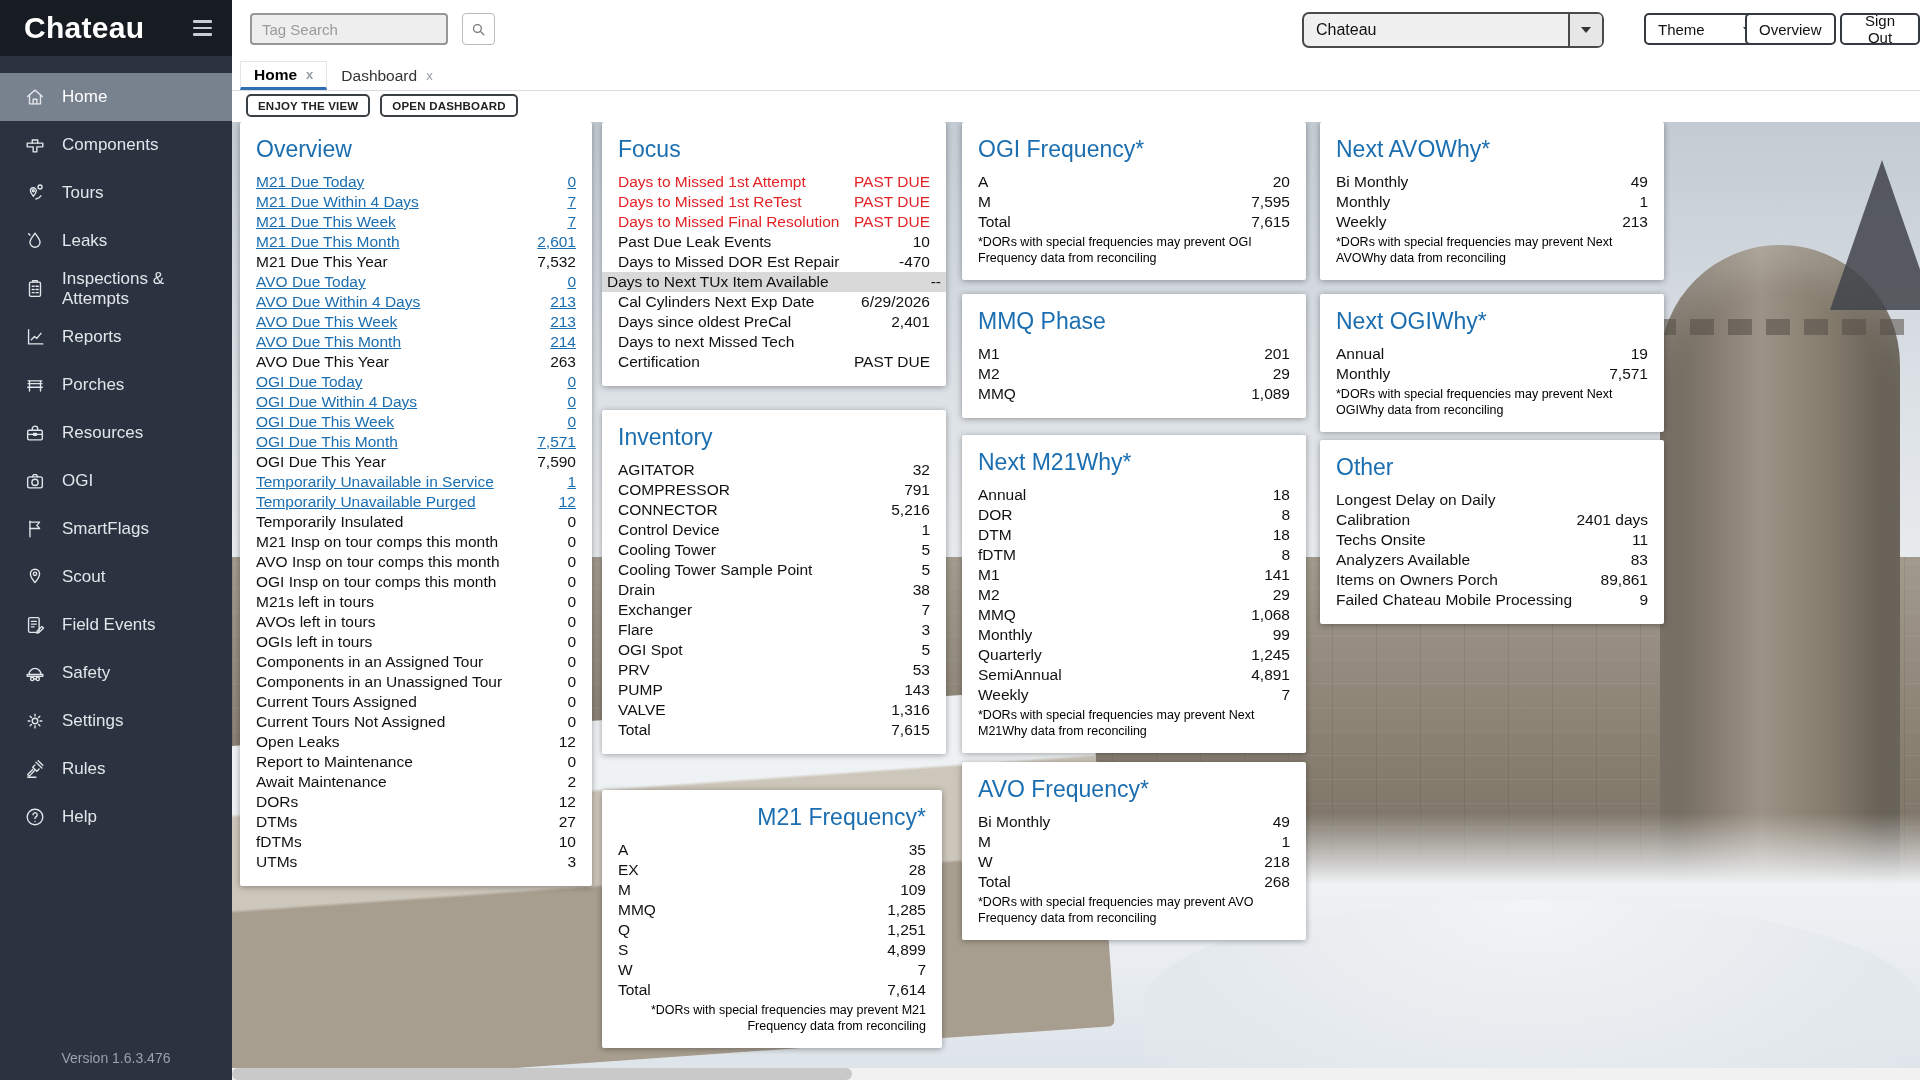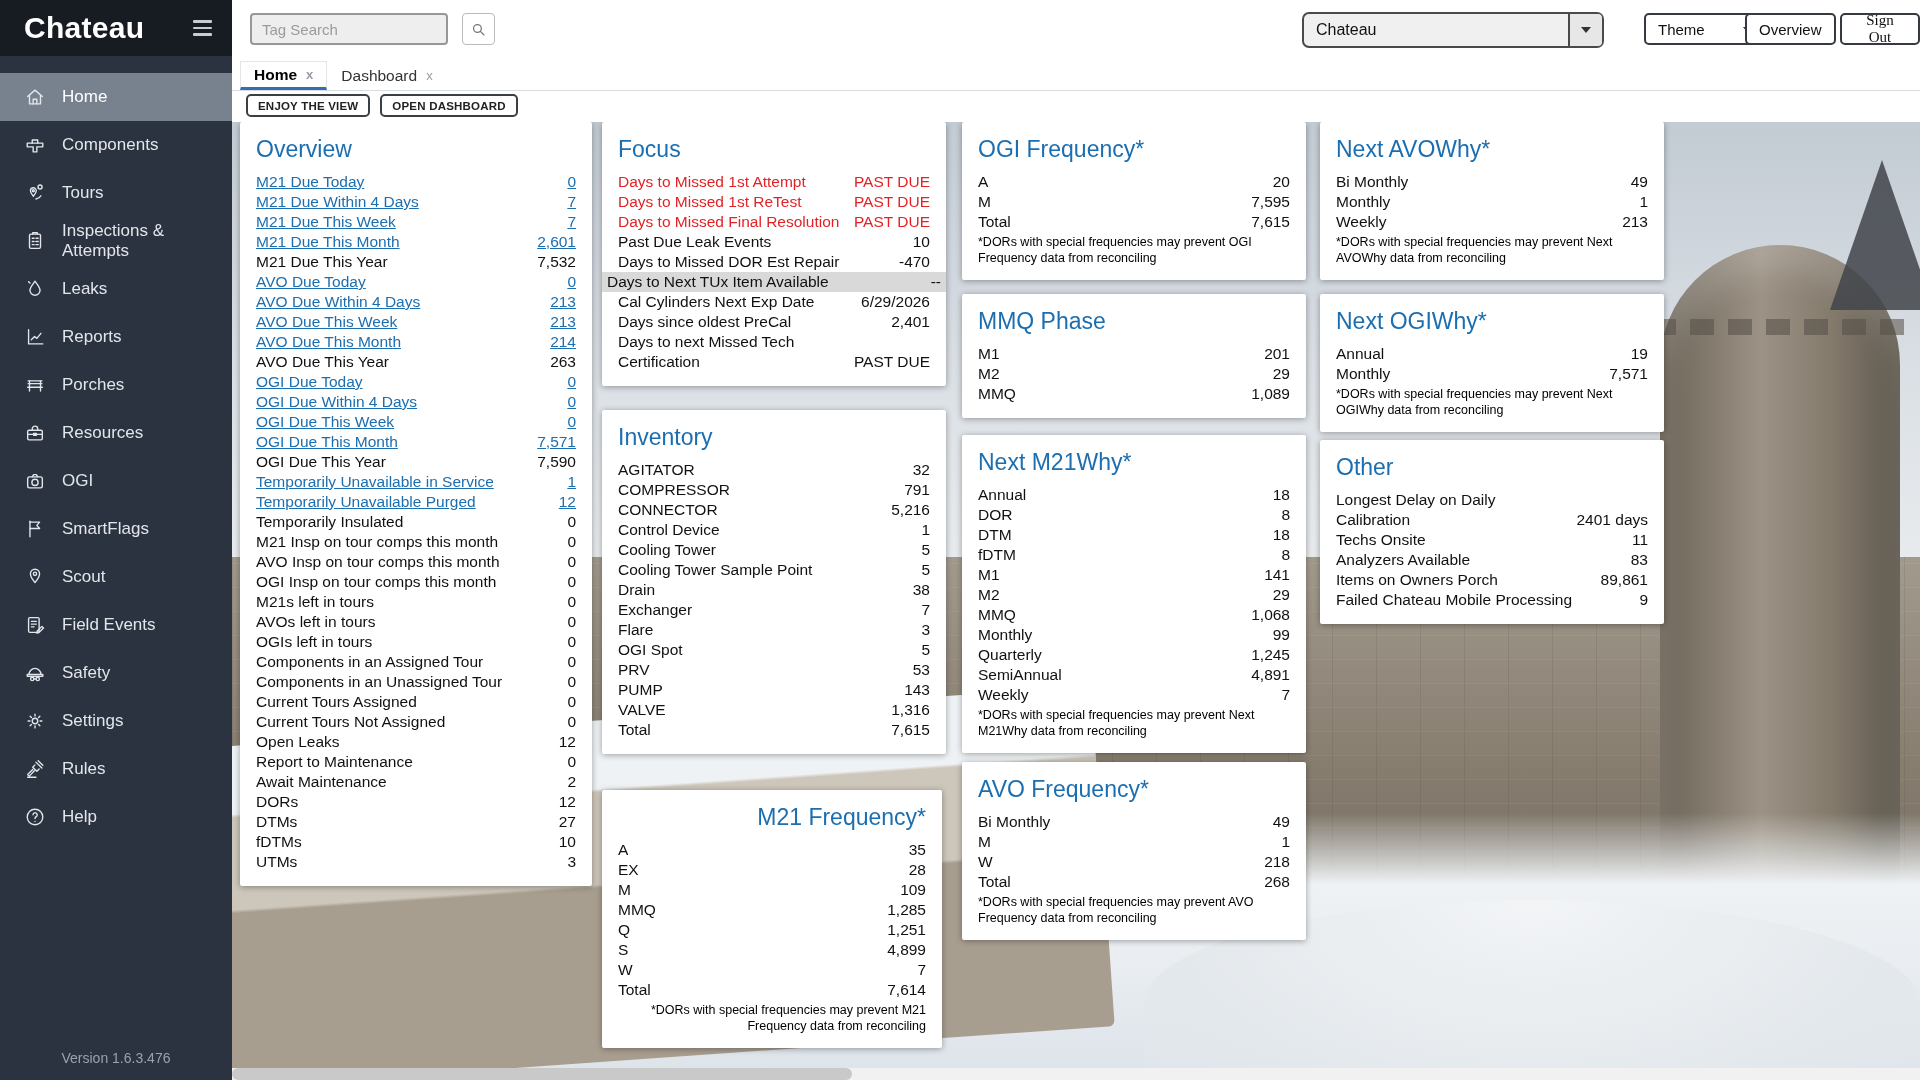--- a/index.html
+++ b/index.html
@@ -29,21 +29,21 @@
   .site-select{position:absolute;left:1070px;top:12px;width:302px;height:36px;border:2px solid #4a4a4a;border-radius:7px;
     background:#f0f0f0;display:flex;align-items:center;padding-left:12px;font-size:16px;color:#111;cursor:pointer;}
   .select-caret-box{margin-left:auto;width:34px;height:100%;border-left:2px solid #4a4a4a;display:flex;align-items:center;
     justify-content:center;background:#e7e7e7;border-radius:0 4px 4px 0;}
   .caret{width:0;height:0;border-left:5px solid transparent;border-right:5px solid transparent;border-top:6px solid #333;}
   .tb-btn{position:absolute;top:13px;height:32px;border:2px solid #343a40;border-radius:5px;background:#fff;
     font-size:15px;color:#111;display:inline-flex;align-items:center;gap:7px;padding:0 12px;cursor:pointer;font-family:inherit;}
   .tb-btn .caret{border-top-width:5px;border-left-width:4.5px;border-right-width:4.5px;}
   .theme-btn{left:1412px;gap:38px;}
   .overview-btn{left:1513px;}
-  .signout-btn{left:1608px;font-family:Liberation Serif, serif;}
+  .signout-btn{left:1608px;}
 
   
   .tabbar{position:absolute;left:232px;top:61px;right:0;height:30px;background:#fff;border-bottom:1px solid #d9dde1;
     display:flex;align-items:stretch;padding-left:8px;z-index:4;}
   .tab{display:flex;align-items:center;gap:9px;padding:0 13px;font-size:15.5px;color:#333;cursor:pointer;
     border:1px solid transparent;}
   .tab.active{font-weight:bold;color:#000;background:#fff;border-color:#e3e6e9;border-bottom:3px solid #2f6fb3;}
   .tab-close{color:#979da5;font-size:13px;cursor:pointer;}
 
   
@@ -216,29 +216,29 @@
         <span>Components</span>
       </div>
       <div class="nav-item">
         <svg class="nav-icon">
           <use href="#i-tours"></use>
         </svg>
         <span>Tours</span>
       </div>
       <div class="nav-item">
         <svg class="nav-icon">
+          <use href="#i-leaks"></use>
+        </svg>
+        <span>Leaks</span>
+      </div>
+      <div class="nav-item">
+        <svg class="nav-icon">
           <use href="#i-inspections"></use>
         </svg>
         <span>Inspections &amp; Attempts</span>
-      </div>
-      <div class="nav-item">
-        <svg class="nav-icon">
-          <use href="#i-leaks"></use>
-        </svg>
-        <span>Leaks</span>
       </div>
       <div class="nav-item">
         <svg class="nav-icon">
           <use href="#i-reports"></use>
         </svg>
         <span>Reports</span>
       </div>
       <div class="nav-item">
         <svg class="nav-icon">
           <use href="#i-porches"></use>

